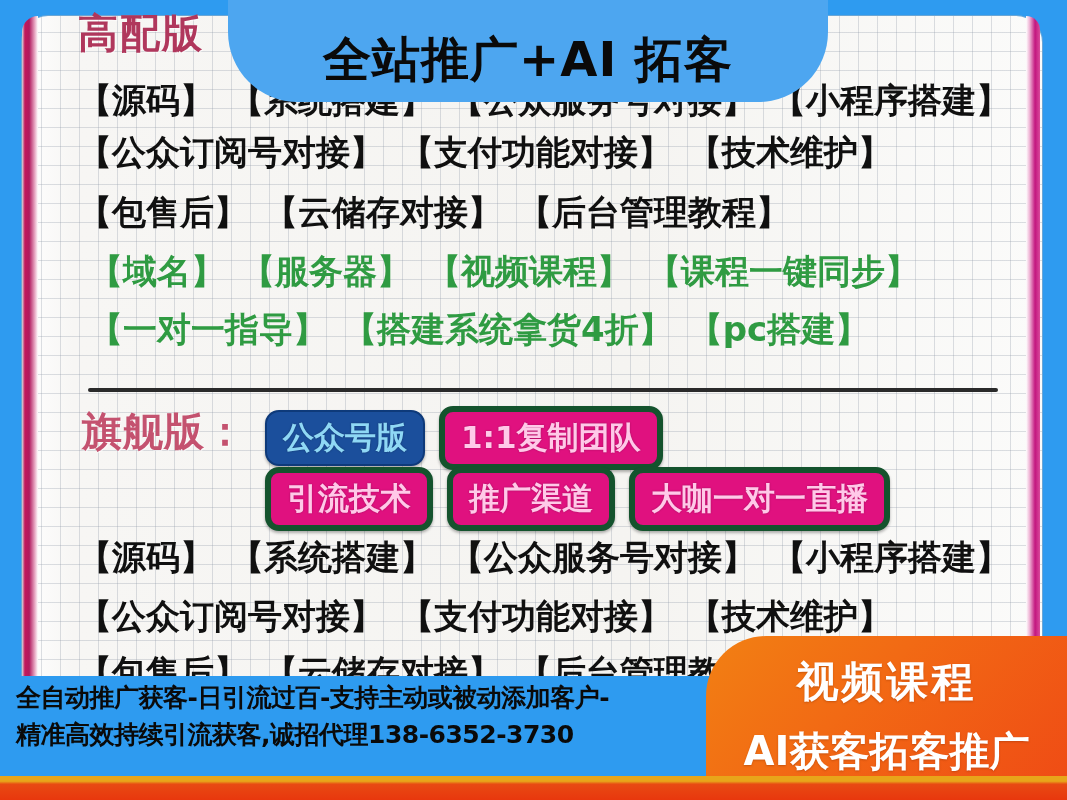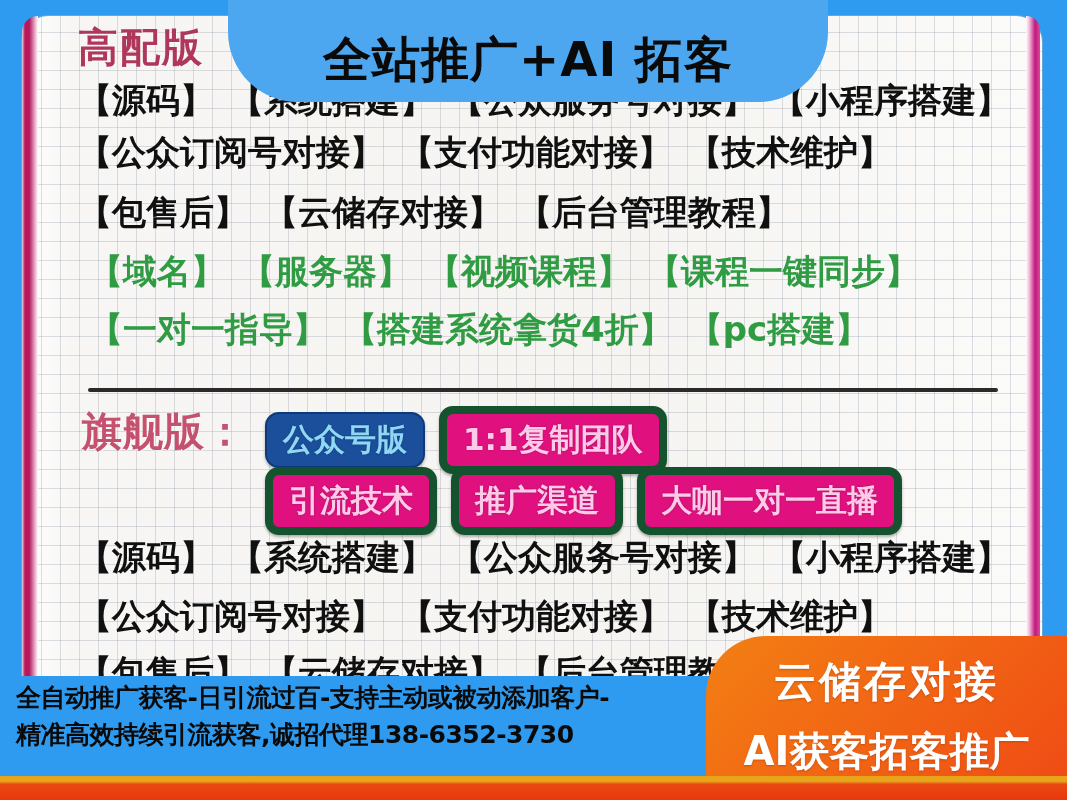--- a/index.html
+++ b/index.html
@@ -29,21 +29,21 @@
     border-radius:26px 0 0 4px;
   }
   .paper-spine-right{
     position:absolute;left:1026px;top:16px;width:14px;height:758px;
     background:linear-gradient(270deg,#d94a9a 0%,#c2177f 35%,#efb7d6 75%,#ffffff 100%);
     border-radius:0 26px 4px 0;
   }
 
   
   .hdr-gaopei{
-    position:absolute;left:78px;top:20px;
+    position:absolute;left:78px;top:6px;
     font-size:40px;font-weight:bold;color:#b0375c;
     letter-spacing:2px;
     font-family:"DejaVu Sans","Liberation Sans",sans-serif;
     text-shadow:1px 1px 0 rgba(255,255,255,.6);
   }
   .hdr-qijian{
     position:absolute;left:82px;top:404px;
     font-size:40px;font-weight:bold;color:#c4526f;
     letter-spacing:1px;
     font-family:"DejaVu Sans","Liberation Sans",sans-serif;
@@ -69,21 +69,21 @@
   
   .pillrow{position:absolute;display:flex;align-items:center;gap:14px;}
   .pill{
     display:inline-flex;align-items:center;justify-content:center;
     height:52px;padding:0 16px;border-radius:14px;
     font-family:"DejaVu Sans","Liberation Sans",sans-serif;
     font-size:31px;font-weight:bold;white-space:nowrap;
     box-shadow:0 2px 3px rgba(0,0,0,.30);
   }
   .pill.blue{background:#1b4f9c;color:#8fd8f5;border:2px solid #0e3a7a;text-shadow:0 0 2px rgba(0,0,0,.35);}
-  .pill.pink{background:#e0117f;color:#ffc9e8;border:8px solid #14532d;text-shadow:0 0 2px rgba(0,0,0,.30);}
+  .pill.pink{background:#e0117f;color:#ffc9e8;border:6px solid #14532d;text-shadow:0 0 2px rgba(0,0,0,.30);}
 
   
   .top-banner{
     position:absolute;left:228px;top:-34px;width:600px;height:136px;
     background:#4da6f0;
     border-radius:0 0 70px 70px;
     display:flex;align-items:flex-end;justify-content:center;
     padding-bottom:10px;box-sizing:border-box;
   }
   .top-banner .t{
@@ -188,17 +188,17 @@
 <div class="top-banner">
   <span class="t">全站推广+AI 拓客</span>
 </div>
 
 <div class="bottom-banner">
   <div class="l1">全自动推广获客-日引流过百-支持主动或被动添加客户-</div>
   <div class="l2">精准高效持续引流获客,诚招代理138-6352-3730</div>
 </div>
 
 <div class="orange-badge">
-  <div class="b1">云储存对接</div>
+  <div class="b1">视频课程</div>
   <div class="b2">AI获客拓客推广</div>
 </div>
 
 <div class="bottom-strip"></div>
 
 </body></html>

